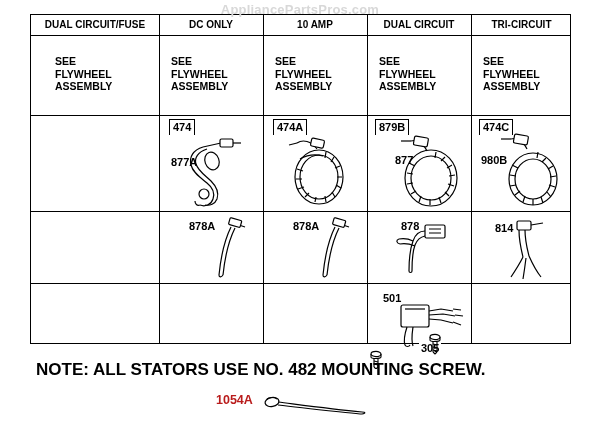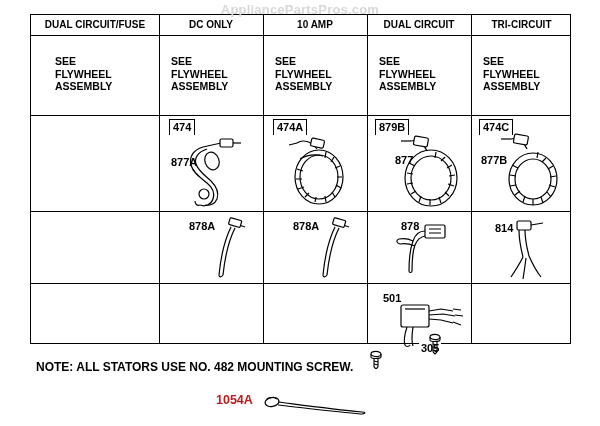--- a/index.html
+++ b/index.html
@@ -85,21 +85,21 @@
   }
   .partno.boxed {
     border: 1.2px solid #000;
     border-bottom: none;
     padding: 1px 3px 2px 3px;
   }
   .note {
     position: absolute;
     left: 36px;
     top: 349px;
-    font-size: 12px;
+    font-size: 17px;
     font-weight: bold;
     color: #000;
     white-space: nowrap;
     margin-top: 11px;
   }
   .bottom-label {
     position: absolute;
     left: 216px;
     top: 393px;
     font-size: 12.5px;
@@ -195,21 +195,21 @@
       <path d="M44 18 C40 10 34 6 28 8"></path>
       <rect x="31" y="4" width="14" height="9" rx="1.5" fill="#fff" transform="rotate(10 38 8)"></rect>
       <path d="M28 8 L18 8"></path>
       <ellipse cx="48" cy="45" rx="26" ry="28"></ellipse>
       <ellipse cx="48" cy="45" rx="20" ry="22"></ellipse>
       <path d="M26 30 L32 33 M24 40 L30 41 M24 51 L30 50 M28 61 L33 58 M36 69 L38 63 M47 72 L47 66 M58 70 L56 64 M66 63 L62 59 M71 53 L65 51 M72 42 L66 43 M69 32 L64 35 M62 24 L58 28 M53 19 L52 25"></path>
     </g>
   </svg>
 
   <div class="partno boxed" style="left:436px;top:104px;margin-left:12px;">474C</div>
-  <div class="partno" style="left:448px;top:138px;">877B</div>
+  <div class="partno" style="left:448px;top:138px;">980B</div>
   <svg class="art" style="left:460px;top:116px;" width="82" height="80" viewBox="0 0 82 80">
     <g fill="none" stroke="#000" stroke-width="1.2">
       <path d="M36 18 C32 10 26 6 20 8"></path>
       <rect x="23" y="4" width="14" height="9" rx="1.5" fill="#fff" transform="rotate(10 30 8)"></rect>
       <path d="M20 8 L10 8"></path>
       <ellipse cx="42" cy="48" rx="24" ry="26"></ellipse>
       <ellipse cx="42" cy="48" rx="18" ry="20"></ellipse>
       <path d="M21 34 L27 37 M19 44 L25 45 M19 55 L25 54 M24 64 L29 60 M32 71 L34 65 M42 74 L42 68 M52 72 L50 66 M60 66 L56 61 M64 56 L58 54 M65 45 L59 46 M62 35 L57 38 M55 27 L51 31 M47 21 L46 27"></path>
     </g>
   </svg>

